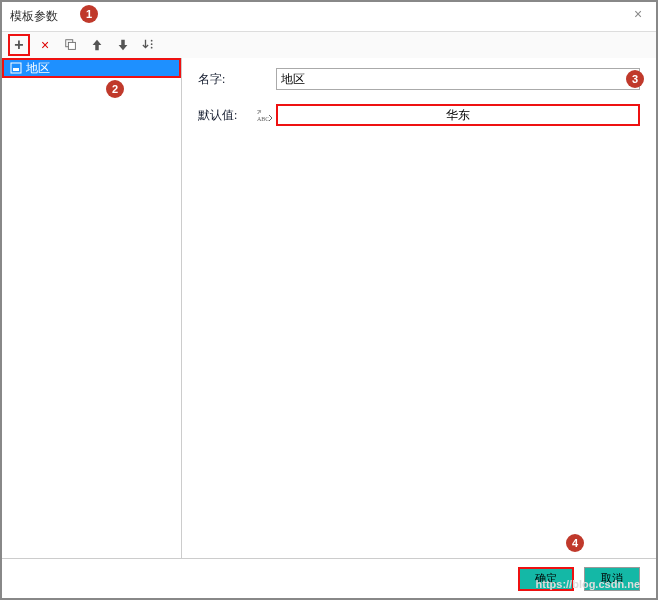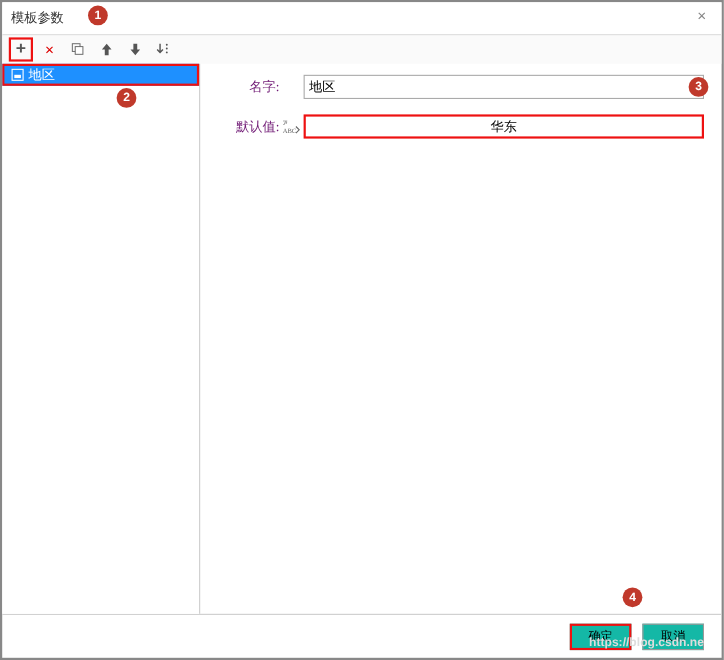--- a/index.html
+++ b/index.html
@@ -83,22 +83,21 @@
       padding: 10px 16px;
       position: relative;
     }
     .form-row {
       display: flex;
       align-items: center;
       margin-bottom: 14px;
     }
     .form-label {
       width: 56px;
-      color: #701a75;
-      text-align: right;
+      color: #0f172a;
     }
     .type-icon {
       width: 22px;
       display: inline-flex;
       justify-content: center;
       font-size: 9px;
       color: #666;
       line-height: 1;
       flex-direction: column;
       align-items: center;

